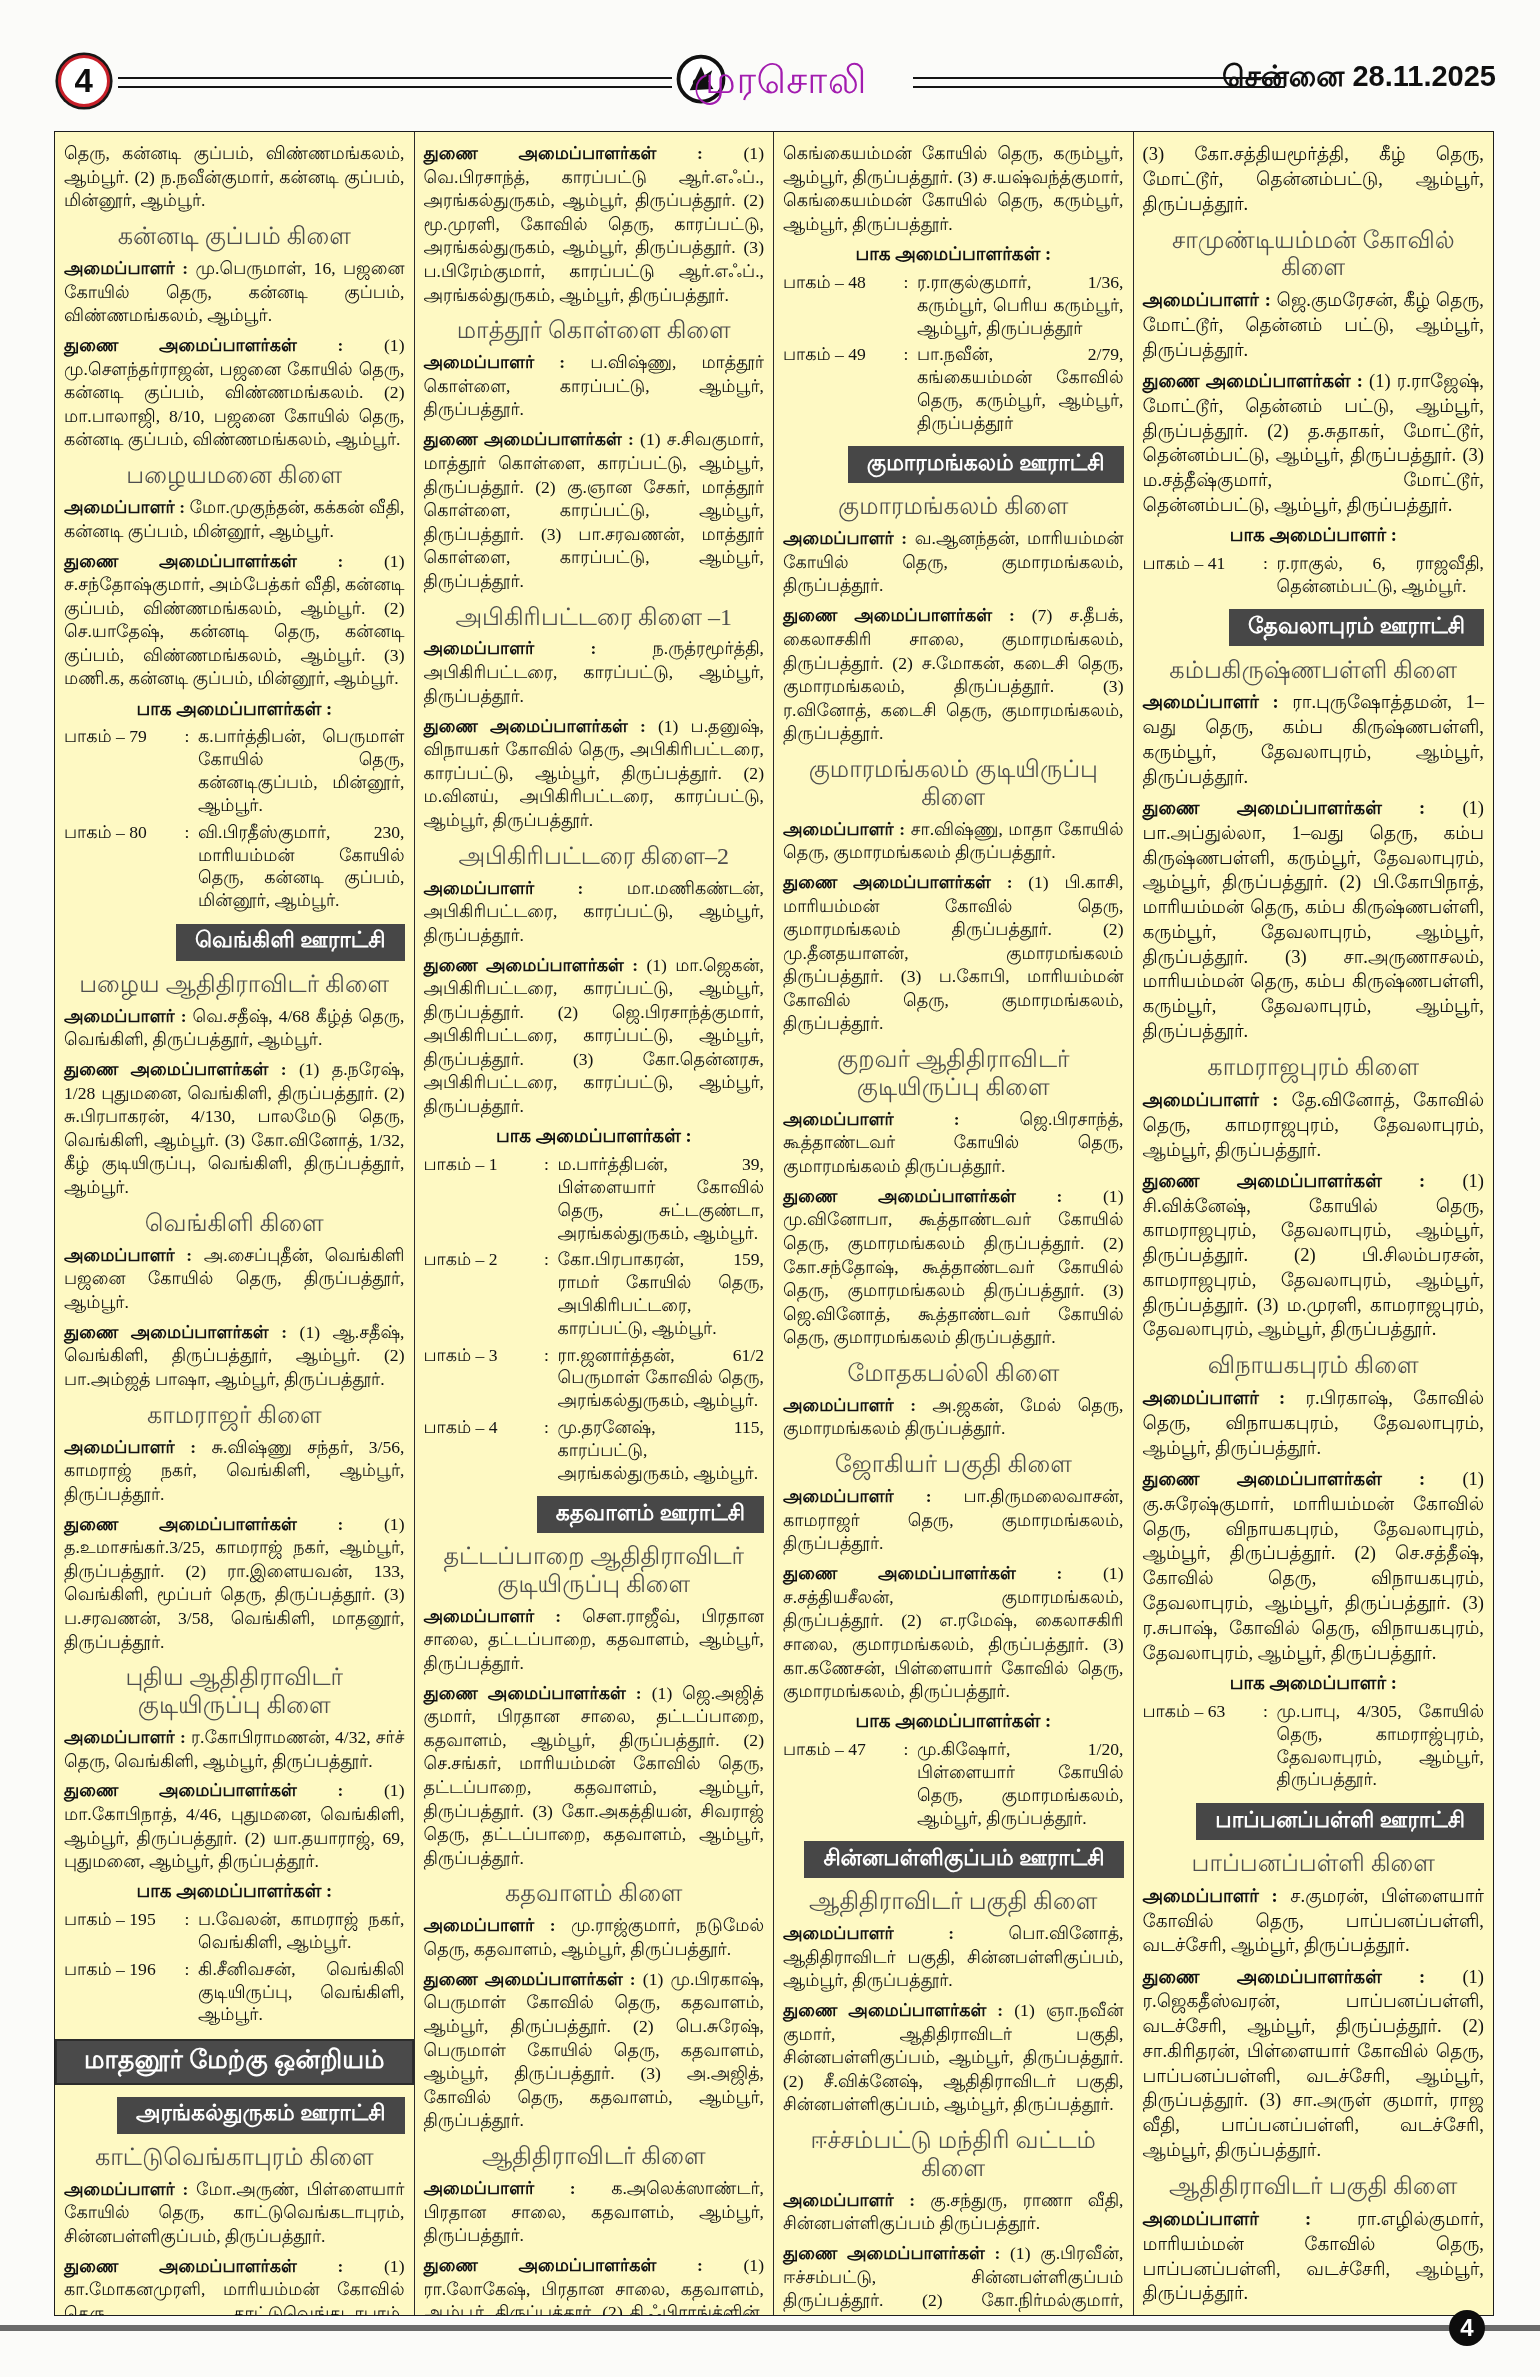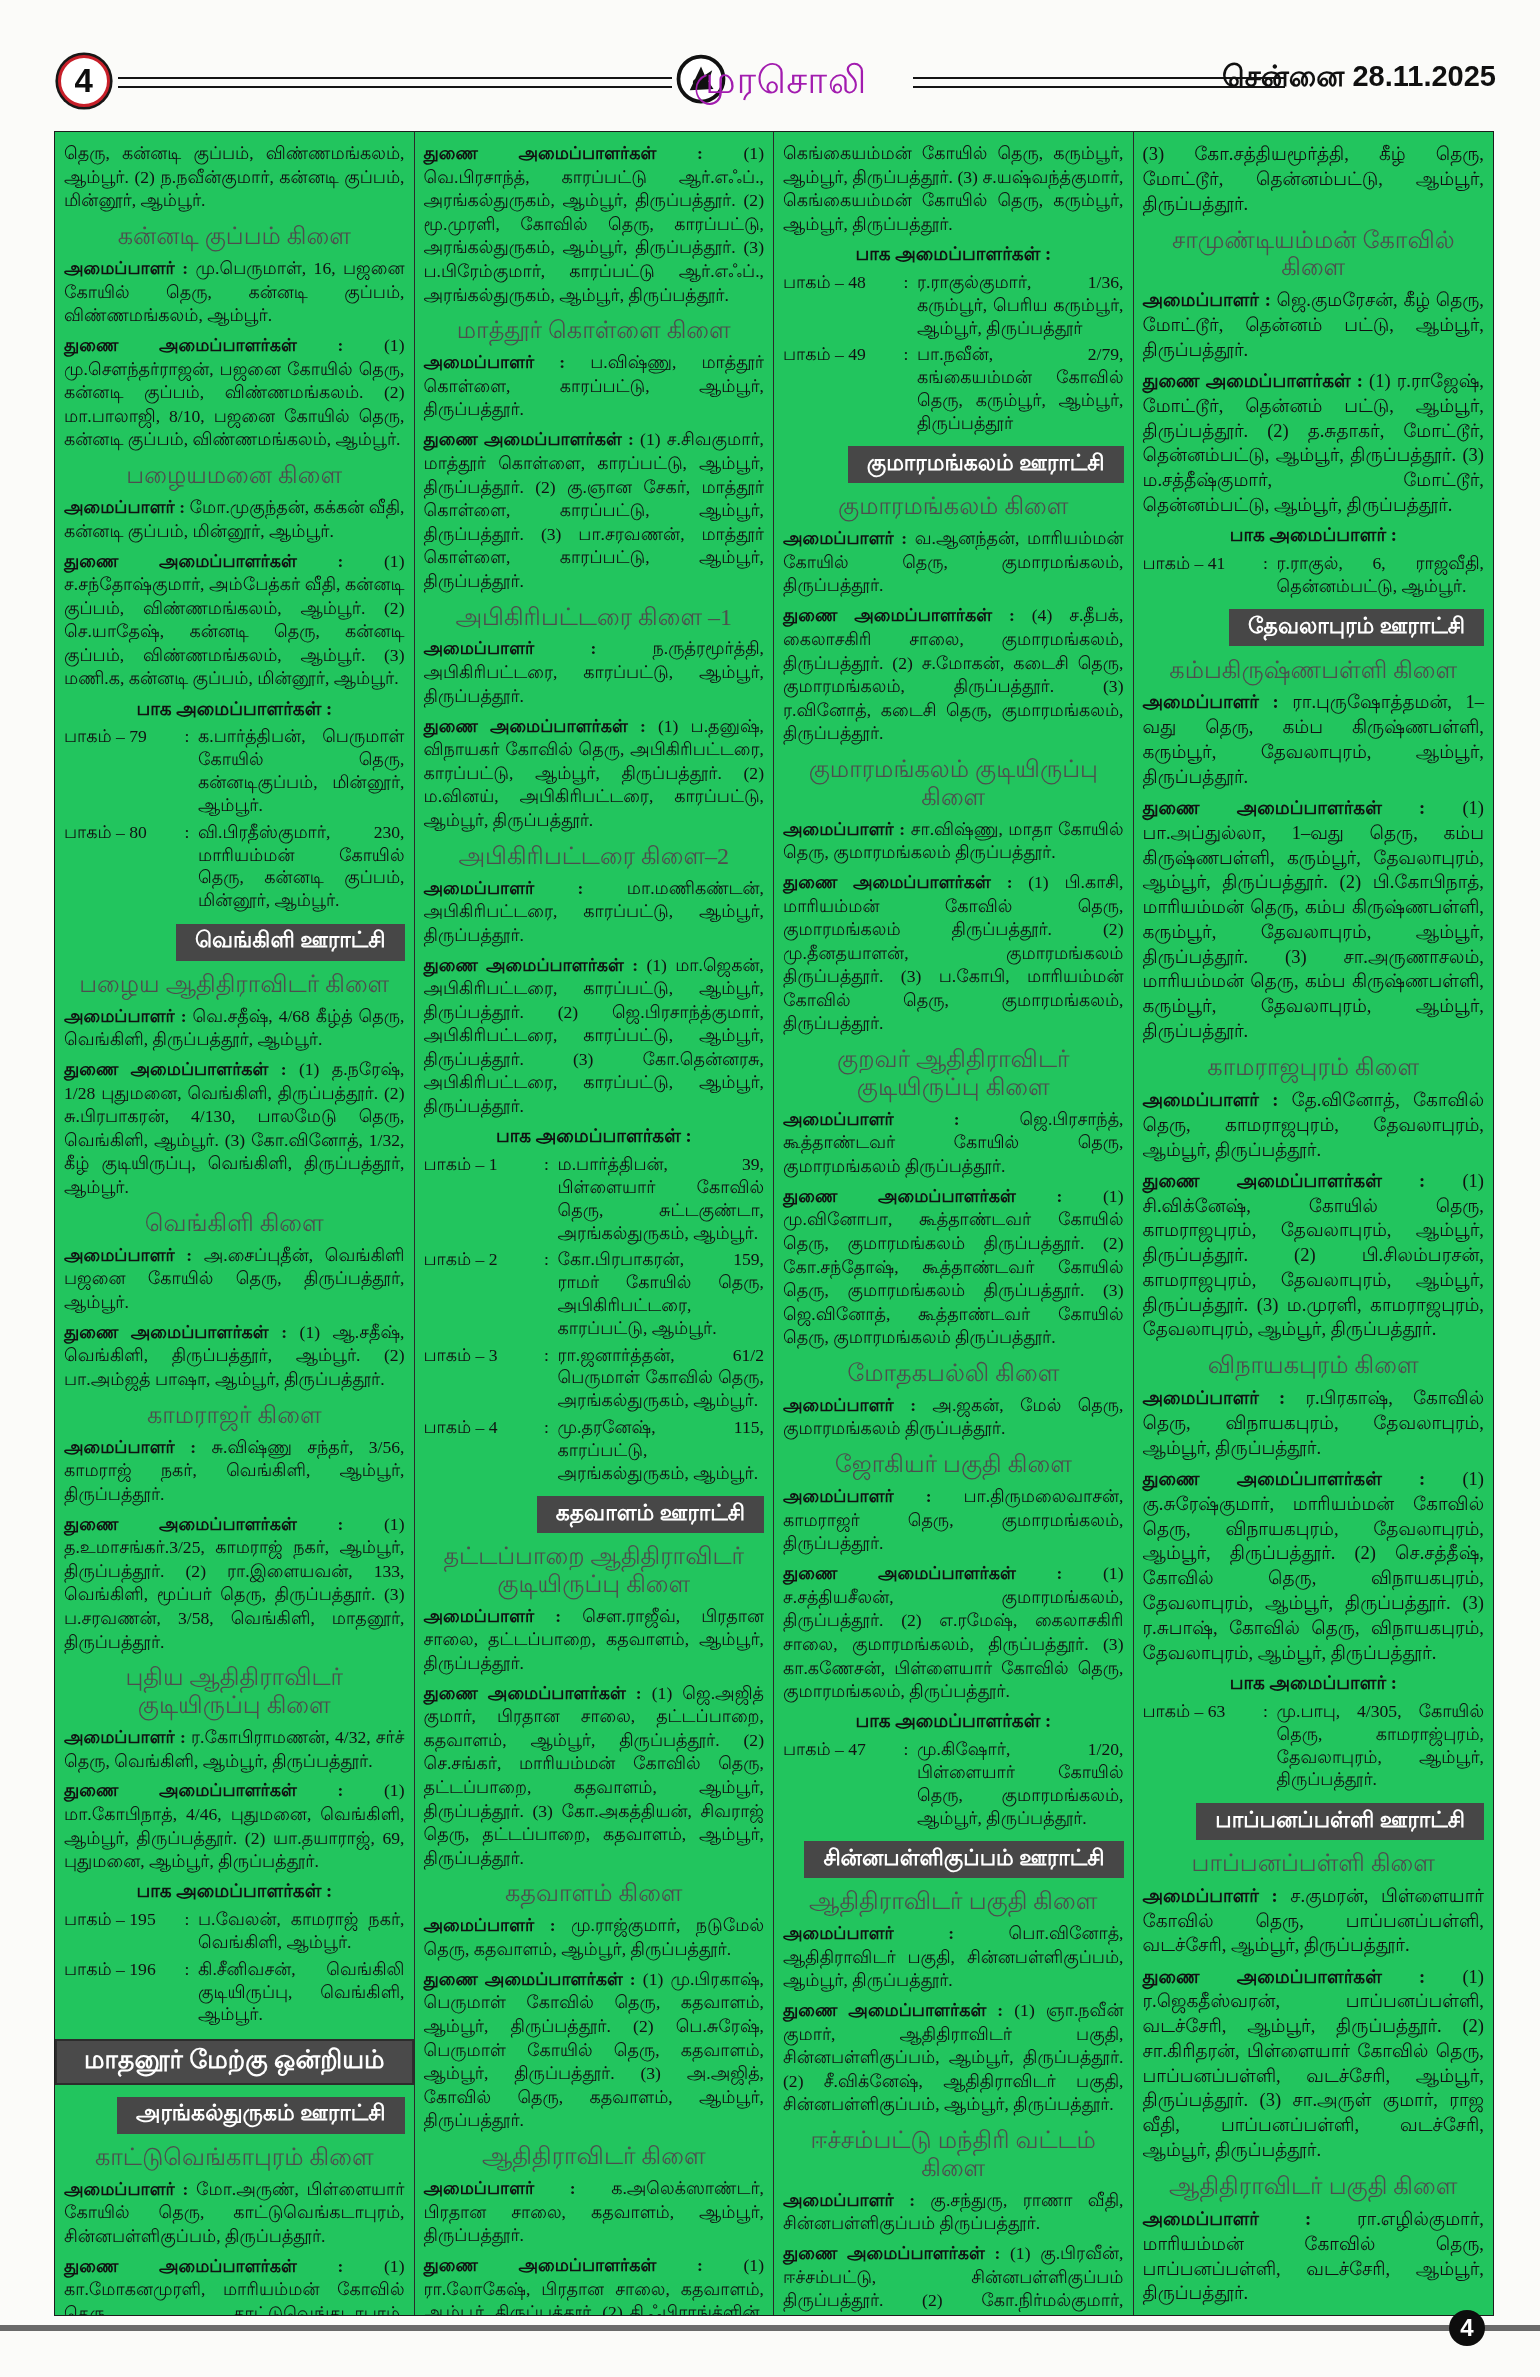--- a/index.html
+++ b/index.html
@@ -9,21 +9,21 @@
   .pgnum{position:absolute;left:3.8px;top:5.1px;width:46px;height:46px;border-radius:50%;background:#fff;
          border:3.8px solid #c8202a;box-shadow:0 0 0 2.6px #171717, inset 0 0 0 1.3px #fff;
          display:flex;align-items:center;justify-content:center;font-weight:bold;font-size:33px;color:#0e0e0e;font-family:"Liberation Sans",sans-serif;}
   .rule{position:absolute;height:7px;border-top:2.6px solid #141414;border-bottom:2.6px solid #141414;}
   .rule.r1{left:64px;right:824px;top:27px;}
   .rule.r2{left:859px;right:211px;top:27px;}
   .logo{position:absolute;right:770px;top:3.8px;width:50px;height:50px;}
   .masthead{position:absolute;right:629px;top:7.7px;font-size:38px;font-weight:normal;color:#a21caf;letter-spacing:0.6px;}
   .edition{position:absolute;right:0;top:10.2px;font-size:29px;font-weight:bold;color:#101010;font-family:"Liberation Sans",sans-serif;}
   
-  .bodybox{position:absolute;left:54px;right:47px;top:131px;bottom:61px;border:1.3px solid #1d1d1d;display:grid;grid-template-columns:1fr 1fr 1fr 1fr;background:#22c55e;}
+  .bodybox{position:absolute;left:54px;right:47px;top:131px;bottom:61px;border:1.3px solid #1d1d1d;display:grid;grid-template-columns:1fr 1fr 1fr 1fr;background:#fef9c3;}
   .col{padding:3.8px 9px 6.4px 9px;overflow:hidden;border-right:1.3px solid #2a2a2a;}
   .col:last-child{border-right:none;}
   .col-3 .para,.col-3 .cont{font-size:18.5px;}
   .para,.cont{font-size:17.6px;line-height:1.34;text-align:justify;margin:6.4px 0 6.4px 0;}
   .para b{font-weight:bold;}
   .branch{font-size:24px;font-weight:normal;color:#4e4e4e;text-align:center;margin:10.2px 0 5.1px 0;line-height:1.15;}
   .panch{text-align:right;margin:11.5px 0 3.8px 0;}
   .panch span{display:inline-block;background:#474747;color:#fff;font-weight:bold;font-size:22px;padding:3.8px 19px 5.1px 19px;}
   .union{margin:12.8px -9px 5.1px -9px;background:#4a4a4a;color:#fff;font-weight:bold;font-size:25.5px;text-align:center;padding:6.4px 0 7.7px 0;box-shadow:inset 0 0 0 1.9px #2c2c2c;}
   .parthead{font-size:18.5px;font-weight:bold;text-align:center;margin:7.7px 0 3.8px 0;}
@@ -160,21 +160,21 @@
           <span class="pt">ர.ராகுல்குமார், 1/36, கரும்பூர், பெரிய கரும்பூர், ஆம்பூர், திருப்பத்தூர்</span>
         </div>
         <div class="part">
           <span class="pn">பாகம் – 49</span>
           <span class="pc">:</span>
           <span class="pt">பா.நவீன், 2/79, கங்கையம்மன் கோவில் தெரு, கரும்பூர், ஆம்பூர், திருப்பத்தூர்</span>
         </div>
         <div class="panch"><span>குமாரமங்கலம் ஊராட்சி</span></div>
         <div class="branch">குமாரமங்கலம் கிளை</div>
         <p class="para"><b>அமைப்பாளர் : </b><span>வ.ஆனந்தன், மாரியம்மன் கோயில் தெரு, குமாரமங்கலம், திருப்பத்தூர்.</span></p>
-        <p class="para"><b>துணை அமைப்பாளர்கள் : </b><span>(4) ச.தீபக், கைலாசகிரி சாலை, குமாரமங்கலம், திருப்பத்தூர். (2) ச.மோகன், கடைசி தெரு, குமாரமங்கலம், திருப்பத்தூர். (3) ர.வினோத், கடைசி தெரு, குமாரமங்கலம், திருப்பத்தூர்.</span></p>
+        <p class="para"><b>துணை அமைப்பாளர்கள் : </b><span>(7) ச.தீபக், கைலாசகிரி சாலை, குமாரமங்கலம், திருப்பத்தூர். (2) ச.மோகன், கடைசி தெரு, குமாரமங்கலம், திருப்பத்தூர். (3) ர.வினோத், கடைசி தெரு, குமாரமங்கலம், திருப்பத்தூர்.</span></p>
         <div class="branch">குமாரமங்கலம் குடியிருப்பு கிளை</div>
         <p class="para"><b>அமைப்பாளர் : </b><span>சா.விஷ்ணு, மாதா கோயில் தெரு, குமாரமங்கலம் திருப்பத்தூர்.</span></p>
         <p class="para"><b>துணை அமைப்பாளர்கள் : </b><span>(1) பி.காசி, மாரியம்மன் கோவில் தெரு, குமாரமங்கலம் திருப்பத்தூர். (2) மு.தீனதயாளன், குமாரமங்கலம் திருப்பத்தூர். (3) ப.கோபி, மாரியம்மன் கோவில் தெரு, குமாரமங்கலம், திருப்பத்தூர்.</span></p>
         <div class="branch">குறவர் ஆதிதிராவிடர் குடியிருப்பு கிளை</div>
         <p class="para"><b>அமைப்பாளர் : </b><span>ஜெ.பிரசாந்த், கூத்தாண்டவர் கோயில் தெரு, குமாரமங்கலம் திருப்பத்தூர்.</span></p>
         <p class="para"><b>துணை அமைப்பாளர்கள் : </b><span>(1) மு.வினோபா, கூத்தாண்டவர் கோயில் தெரு, குமாரமங்கலம் திருப்பத்தூர். (2) கோ.சந்தோஷ், கூத்தாண்டவர் கோயில் தெரு, குமாரமங்கலம் திருப்பத்தூர். (3) ஜெ.வினோத், கூத்தாண்டவர் கோயில் தெரு, குமாரமங்கலம் திருப்பத்தூர்.</span></p>
         <div class="branch">மோதகபல்லி கிளை</div>
         <p class="para"><b>அமைப்பாளர் : </b><span>அ.ஜகன், மேல் தெரு, குமாரமங்கலம் திருப்பத்தூர்.</span></p>
         <div class="branch">ஜோகியர் பகுதி கிளை</div>
         <p class="para"><b>அமைப்பாளர் : </b><span>பா.திருமலைவாசன், காமராஜர் தெரு, குமாரமங்கலம், திருப்பத்தூர்.</span></p>

